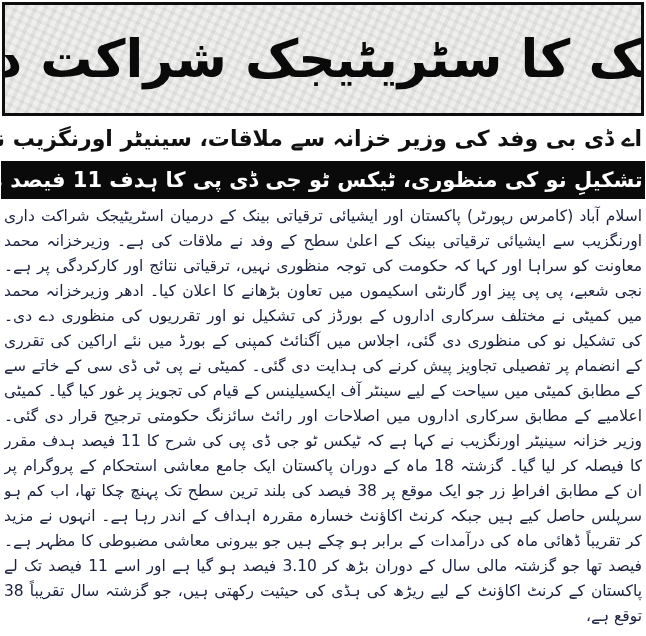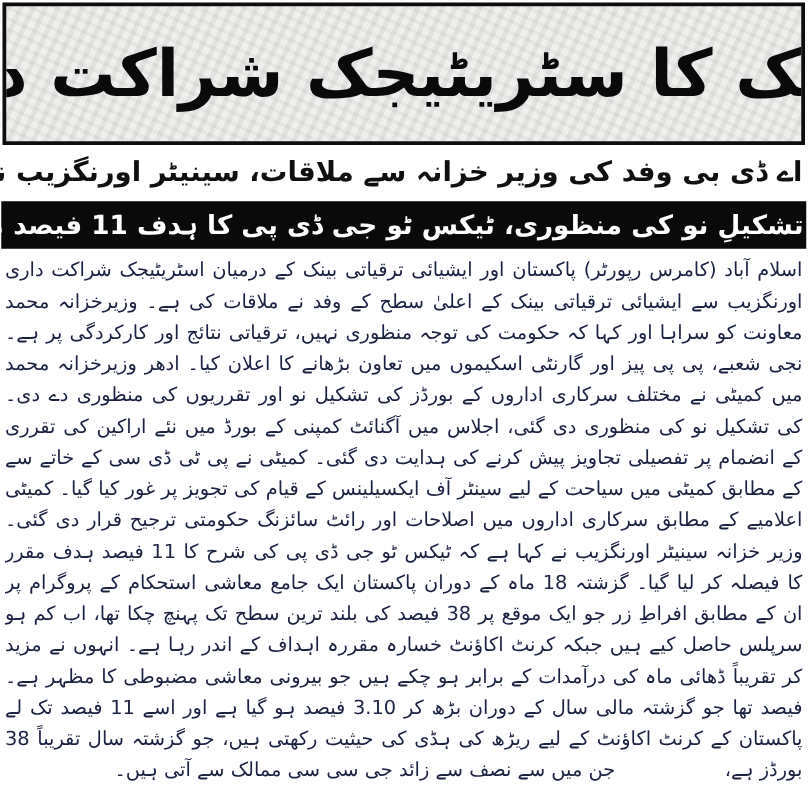--- a/index.html
+++ b/index.html
@@ -92,18 +92,17 @@
     <div class="article-line">کے مطابق کمیٹی میں سیاحت کے لیے سینٹر آف ایکسیلینس کے قیام کی تجویز پر غور کیا گیا۔ کمیٹی نے پی ٹی ڈی سی پر نئی جامع سمری دوبارہ پیش کرنے کی ہدایت کی۔</div>
     <div class="article-line">اعلامیے کے مطابق سرکاری اداروں میں اصلاحات اور رائٹ سائزنگ حکومتی ترجیح قرار دی گئی۔ دریں اثناء سی این این بزنس عربیہ کو دیئے گئے انٹرویو میں وفاقی</div>
     <div class="article-line">وزیر خزانہ سینیٹر اورنگزیب نے کہا ہے کہ ٹیکس ٹو جی ڈی پی کی شرح کا 11 فیصد ہدف مقرر کیا گیا ہے جب کہ ریئل اسٹیٹ، زراعت اور ریٹیل سیکٹر ٹیکس نیٹ میں لانے</div>
     <div class="article-line">کا فیصلہ کر لیا گیا۔ گزشتہ 18 ماہ کے دوران پاکستان ایک جامع معاشی استحکام کے پروگرام پر عمل پیرا رہا ہے جس کے مثبت اور قابل پیمائش نتائج سامنے آئے ہیں۔</div>
     <div class="article-line">ان کے مطابق افراطِ زر جو ایک موقع پر 38 فیصد کی بلند ترین سطح تک پہنچ چکا تھا، اب کم ہو کر سنگل ڈیجٹ میں آ گیا ہے۔ مالیاتی محاذ پر پاکستان نے پرائمری</div>
     <div class="article-line">سرپلس حاصل کیے ہیں جبکہ کرنٹ اکاؤنٹ خسارہ مقررہ اہداف کے اندر رہا ہے۔ انہوں نے مزید کہا کہ شرح مبادلہ میں استحکام آیا ہے اور زرمبادلہ کے ذخائر بہتر ہو</div>
     <div class="article-line">کر تقریباً ڈھائی ماہ کی درآمدات کے برابر ہو چکے ہیں جو بیرونی معاشی مضبوطی کا مظہر ہے۔ اصلاحاتی پروگرام کے آغاز پر پاکستان کا ٹیکس ٹو جی ڈی پی تناسب 8.8</div>
     <div class="article-line">فیصد تھا جو گزشتہ مالی سال کے دوران بڑھ کر 3.10 فیصد ہو گیا ہے اور اسے 11 فیصد تک لے جانے کا واضح لائحہ عمل موجود ہے۔ انہوں نے کہا کہ ترسیلاتِ زر</div>
     <div class="article-line">پاکستان کے کرنٹ اکاؤنٹ کے لیے ریڑھ کی ہڈی کی حیثیت رکھتی ہیں، جو گزشتہ سال تقریباً 38 ارب ڈالر رہیں اور رواں سال 41 سے 42 ارب ڈالر تک پہنچنے کی</div>
     <div class="article-line-last">
-      <span class="line-start">بورڈز ہے،</span>
-      <span class="line-rest">جن میں سے نصف سے زائد جی سی سی ممالک سے آتی ہیں۔</span>
+      <span class="line-start">توقع ہے،</span>
     </div>
   </div>
 
 </div>
 
 </body></html>

